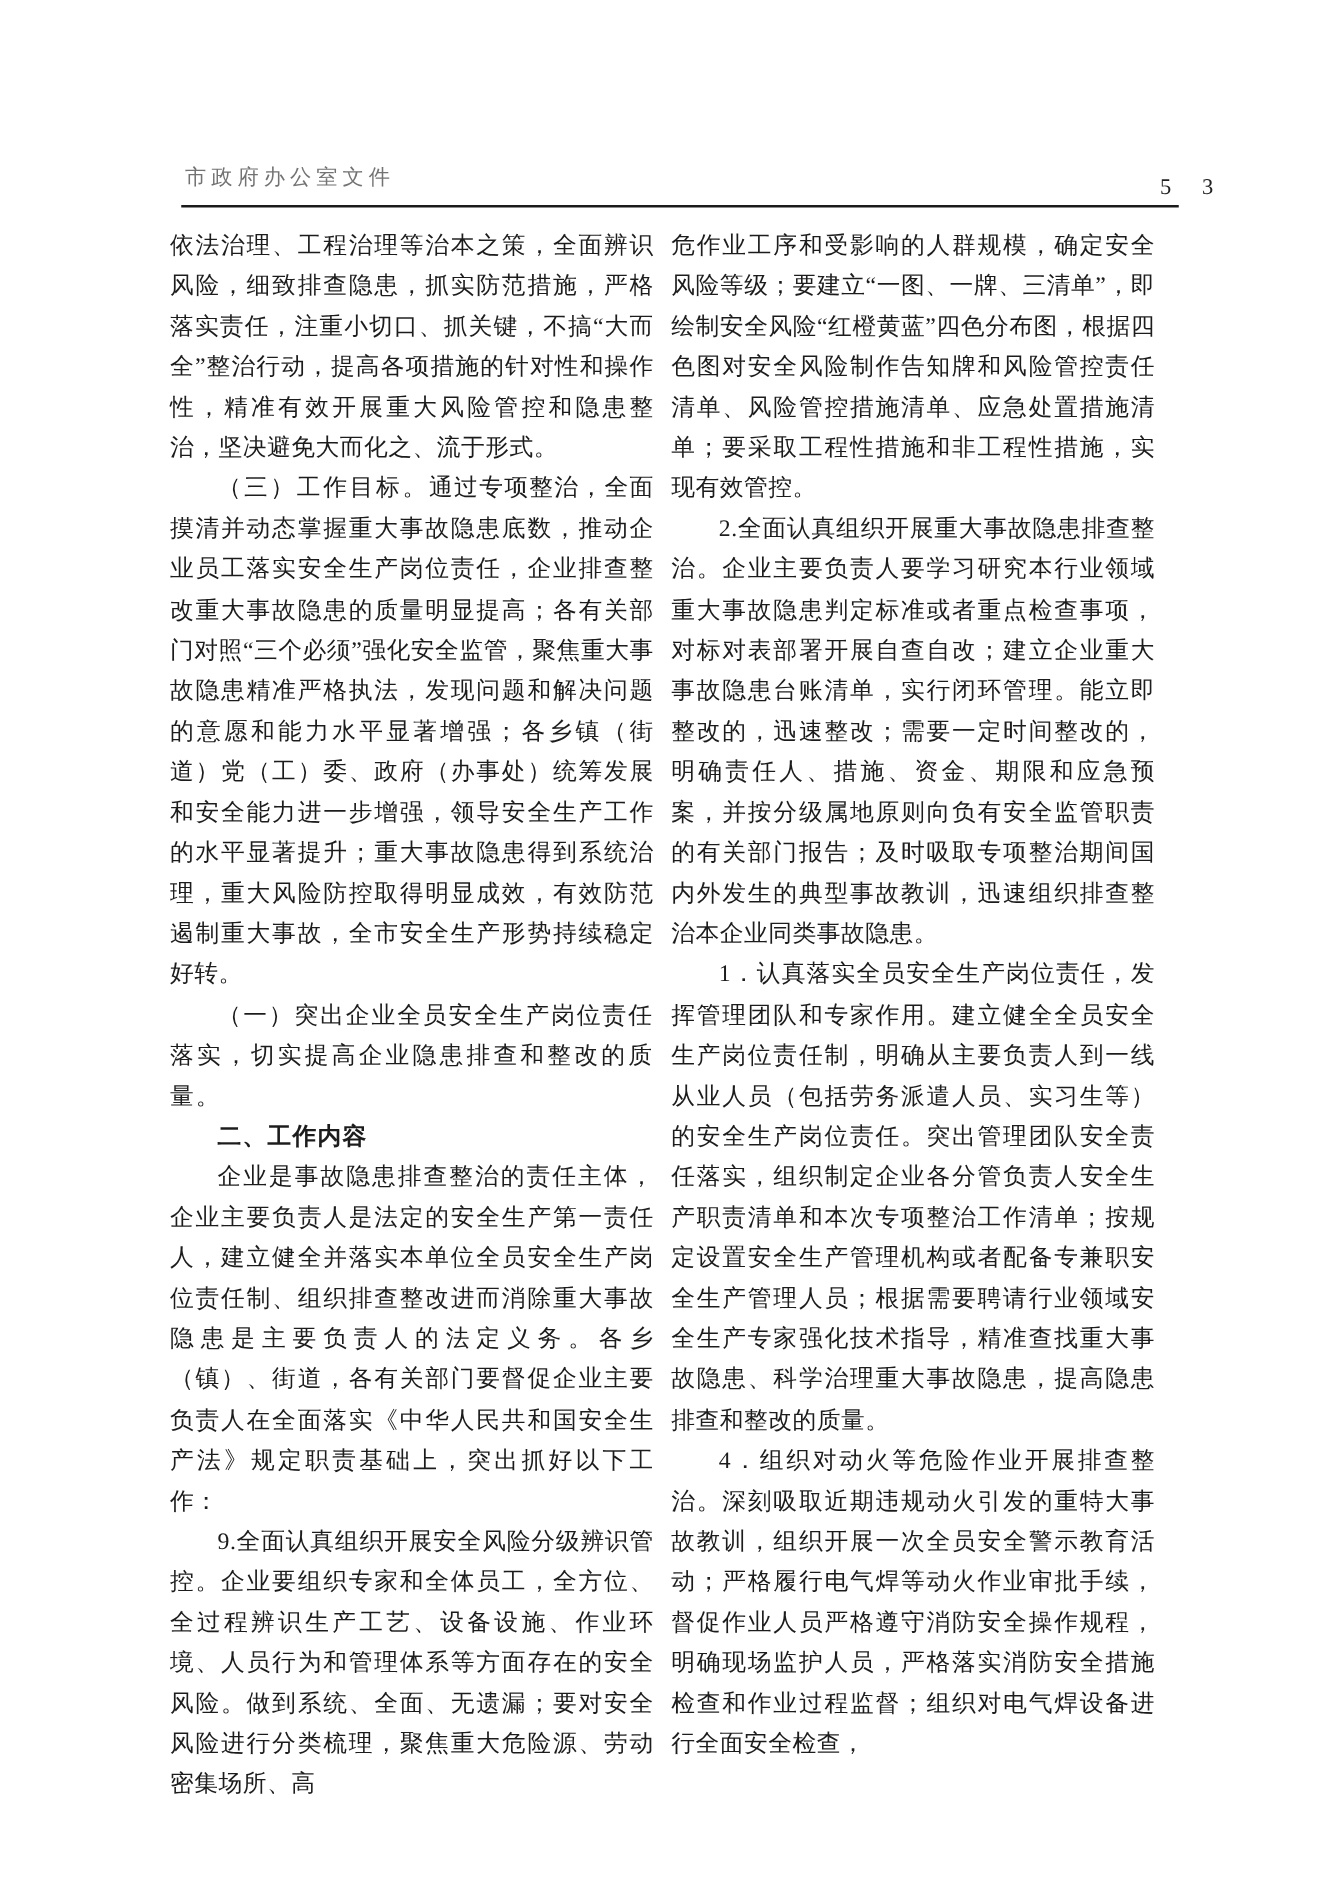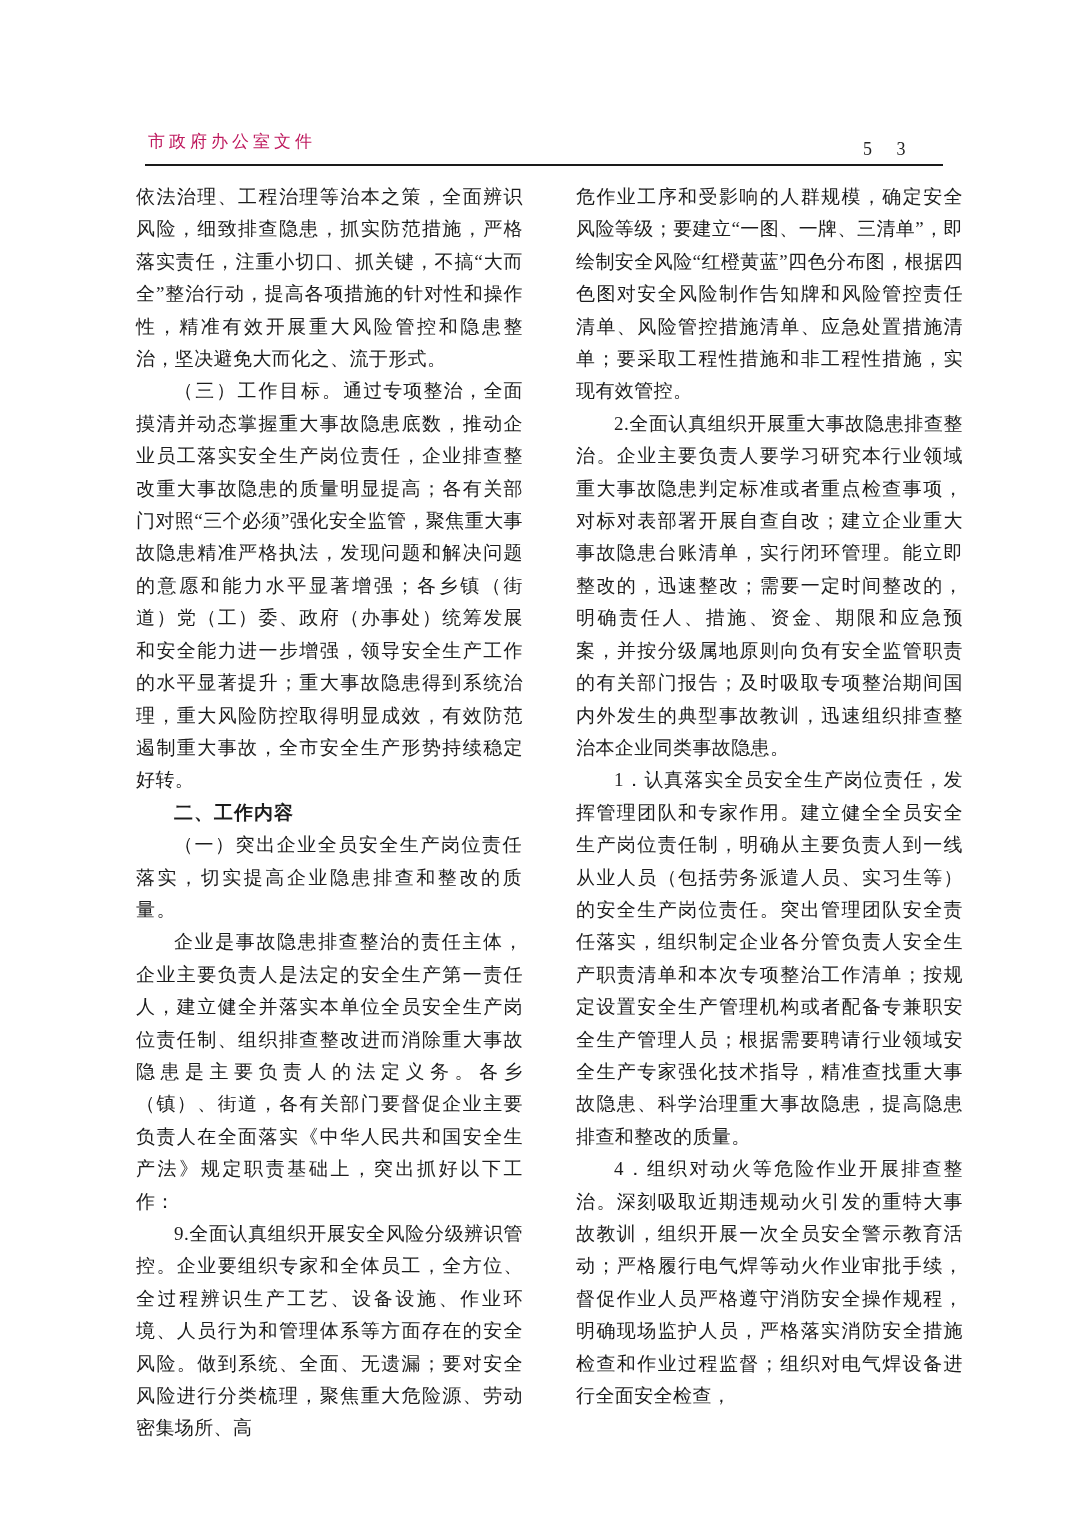--- a/index.html
+++ b/index.html
@@ -14,46 +14,46 @@
     background: #ffffff;
     overflow: hidden;
     font-family: "Liberation Serif", "DejaVu Serif", serif;
   }
   .header-label {
     position: absolute;
     left: 148px;
     top: 130px;
     font-size: 17px;
     letter-spacing: 4px;
-    color: #be185d;
+    color: #737373;
     font-family: Liberation Mono, monospace;
   }
   .page-number {
     position: absolute;
-    left: 863px;
+    left: 928px;
     top: 139px;
     font-size: 18px;
     letter-spacing: 10px;
     color: #222222;
   }
   .header-rule {
     position: absolute;
     left: 145px;
     top: 164px;
     width: 798px;
     height: 2px;
     background: #1a1a1a;
   }
   .columns {
     position: absolute;
     left: 136px;
     top: 181px;
     width: 808px;
     display: flex;
-    gap: 53px;
+    gap: 14px;
   }
   .column {
     width: 387px;
     flex: 0 0 387px;
   }
   .para {
     margin: 0;
     font-size: 19px;
     line-height: 32.4px;
     letter-spacing: 0.4px;
@@ -74,22 +74,22 @@
 <body>
 
 <div class="page">
   <div class="header-label">市政府办公室文件</div>
   <div class="page-number">5 3</div>
   <div class="header-rule"></div>
   <div class="columns">
     <div class="column">
         <p class="para body">依法治理、工程治理等治本之策，全面辨识风险，细致排查隐患，抓实防范措施，严格落实责任，注重小切口、抓关键，不搞“大而全”整治行动，提高各项措施的针对性和操作性，精准有效开展重大风险管控和隐患整治，坚决避免大而化之、流于形式。</p>
         <p class="para body indent"><span class="kaiti">（三）工作目标。</span>通过专项整治，全面摸清并动态掌握重大事故隐患底数，推动企业员工落实安全生产岗位责任，企业排查整改重大事故隐患的质量明显提高；各有关部门对照“三个必须”强化安全监管，聚焦重大事故隐患精准严格执法，发现问题和解决问题的意愿和能力水平显著增强；各乡镇（街道）党（工）委、政府（办事处）统筹发展和安全能力进一步增强，领导安全生产工作的水平显著提升；重大事故隐患得到系统治理，重大风险防控取得明显成效，有效防范遏制重大事故，全市安全生产形势持续稳定好转。</p>
+        <p class="para kaiti indent">（一）突出企业全员安全生产岗位责任落实，切实提高企业隐患排查和整改的质量。</p>
         <p class="para heading indent">二、工作内容</p>
-        <p class="para kaiti indent">（一）突出企业全员安全生产岗位责任落实，切实提高企业隐患排查和整改的质量。</p>
         <p class="para body indent">企业是事故隐患排查整治的责任主体，企业主要负责人是法定的安全生产第一责任人，建立健全并落实本单位全员安全生产岗位责任制、组织排查整改进而消除重大事故隐患是主要负责人的法定义务。各乡（镇）、街道，各有关部门要督促企业主要负责人在全面落实《中华人民共和国安全生产法》规定职责基础上，突出抓好以下工作：</p>
         <p class="para body indent">9.全面认真组织开展安全风险分级辨识管控。企业要组织专家和全体员工，全方位、全过程辨识生产工艺、设备设施、作业环境、人员行为和管理体系等方面存在的安全风险。做到系统、全面、无遗漏；要对安全风险进行分类梳理，聚焦重大危险源、劳动密集场所、高</p>
       </div>
     <div class="column">
         <p class="para body">危作业工序和受影响的人群规模，确定安全风险等级；要建立“一图、一牌、三清单”，即绘制安全风险“红橙黄蓝”四色分布图，根据四色图对安全风险制作告知牌和风险管控责任清单、风险管控措施清单、应急处置措施清单；要采取工程性措施和非工程性措施，实现有效管控。</p>
         <p class="para body indent">2.全面认真组织开展重大事故隐患排查整治。企业主要负责人要学习研究本行业领域重大事故隐患判定标准或者重点检查事项，对标对表部署开展自查自改；建立企业重大事故隐患台账清单，实行闭环管理。能立即整改的，迅速整改；需要一定时间整改的，明确责任人、措施、资金、期限和应急预案，并按分级属地原则向负有安全监管职责的有关部门报告；及时吸取专项整治期间国内外发生的典型事故教训，迅速组织排查整治本企业同类事故隐患。</p>
         <p class="para body indent">1．认真落实全员安全生产岗位责任，发挥管理团队和专家作用。建立健全全员安全生产岗位责任制，明确从主要负责人到一线从业人员（包括劳务派遣人员、实习生等）的安全生产岗位责任。突出管理团队安全责任落实，组织制定企业各分管负责人安全生产职责清单和本次专项整治工作清单；按规定设置安全生产管理机构或者配备专兼职安全生产管理人员；根据需要聘请行业领域安全生产专家强化技术指导，精准查找重大事故隐患、科学治理重大事故隐患，提高隐患排查和整改的质量。</p>
         <p class="para body indent">4．组织对动火等危险作业开展排查整治。深刻吸取近期违规动火引发的重特大事故教训，组织开展一次全员安全警示教育活动；严格履行电气焊等动火作业审批手续，督促作业人员严格遵守消防安全操作规程，明确现场监护人员，严格落实消防安全措施检查和作业过程监督；组织对电气焊设备进行全面安全检查，</p>
       </div>
   </div>

